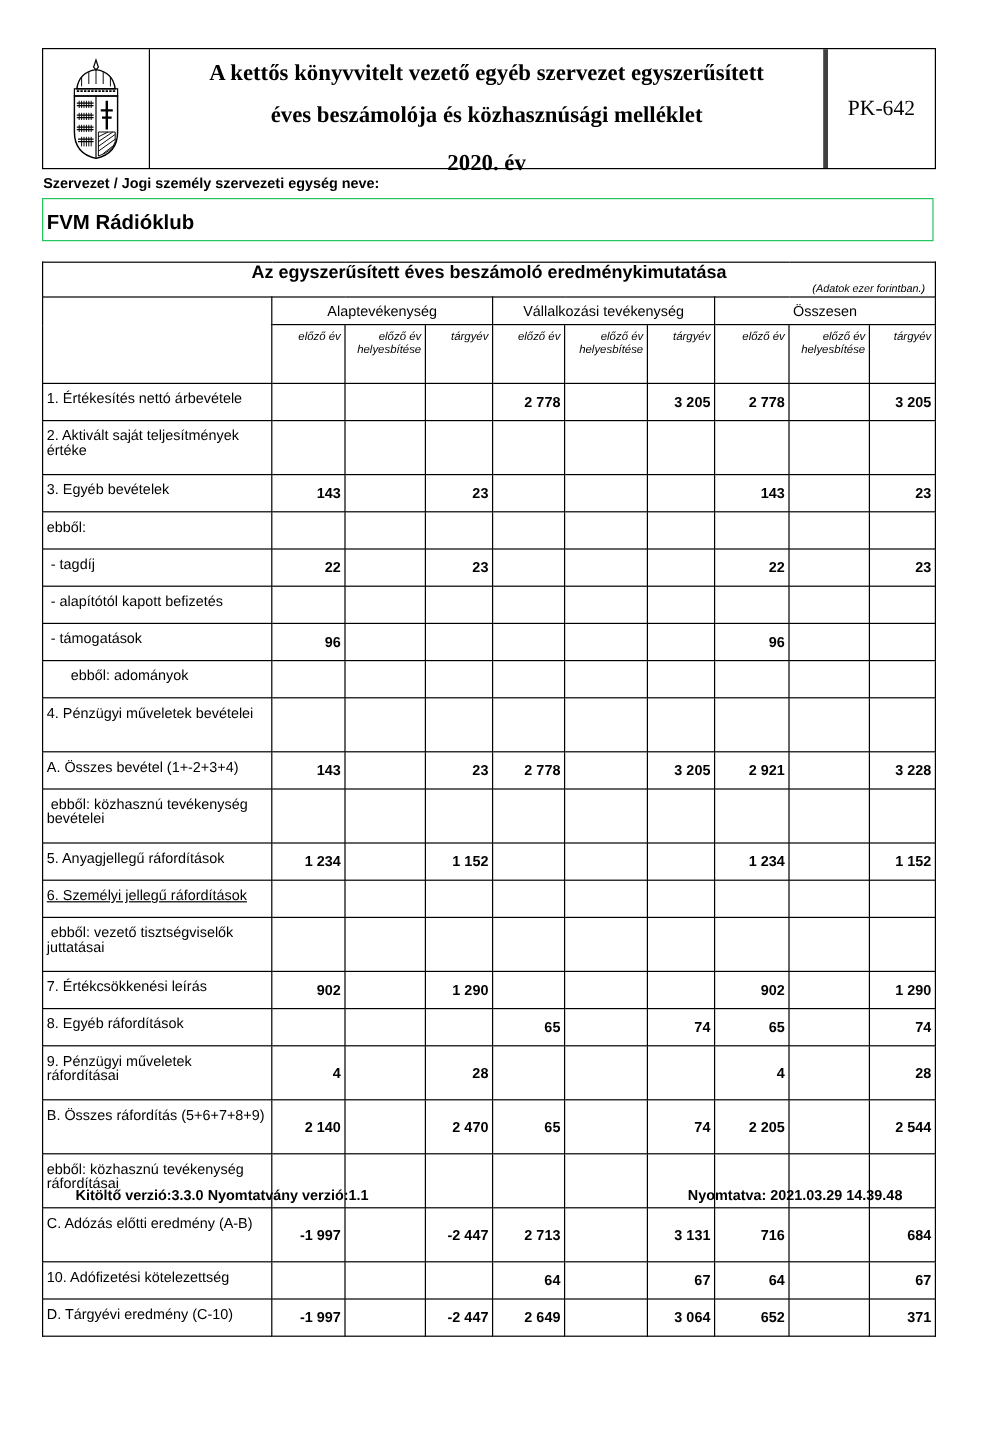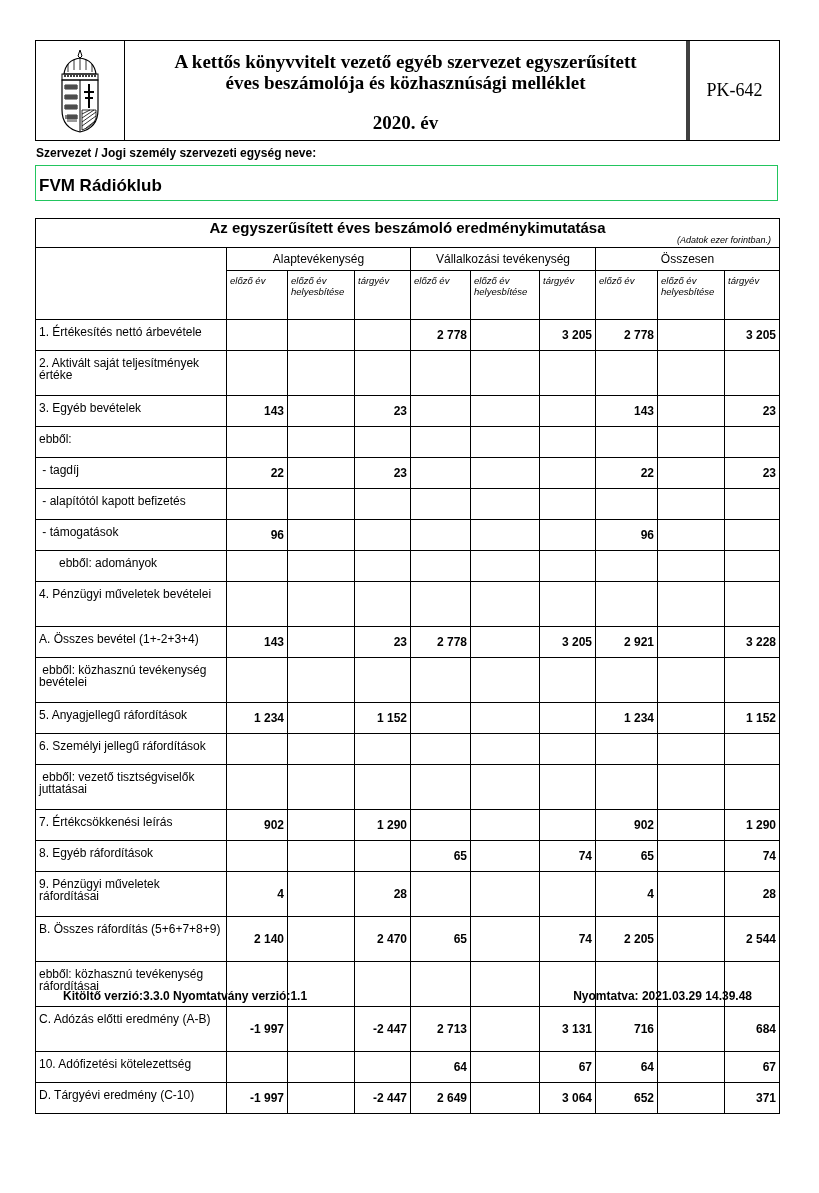--- a/index.html
+++ b/index.html
@@ -10,21 +10,21 @@
     .title-cell .t1 { font-size: 19px; line-height: 21px; margin-top: 10px; }
     .title-cell .t2 { font-size: 19px; margin-top: 19px; }
     .code-cell { width: 89px; display: flex; align-items: center; justify-content: center; font-family: "Liberation Serif", serif; font-size: 18px; }
     .org-label { position: absolute; left: 36px; top: 146px; font-size: 12px; font-weight: bold; }
     .org-box { position: absolute; left: 35px; top: 165px; width: 743px; height: 36px; border: 1px solid #22c55e; font-size: 17px; font-weight: bold; line-height: 40px; padding-left: 3px; box-sizing: border-box; }
     table.main { position: absolute; left: 35px; top: 218px; width: 744px; border-collapse: collapse; font-size: 12px; table-layout: fixed; }
     table.main td { border: 1px solid #000; padding: 0 3px; vertical-align: top; }
     .tbl-title { text-align: center; font-size: 15px; font-weight: bold; height: 28px; position: relative; }
     .tbl-title span.note { position: absolute; right: 8px; bottom: 2px; font-size: 9px; font-style: italic; font-weight: normal; }
     .grp { text-align: center; font-size: 12px; height: 22px; vertical-align: middle !important; }
-    .sub { text-align: left; font-style: italic; font-size: 9.5px; height: 44px; line-height: 11px; padding-top: 4px !important; }
+    .sub { text-align: right; font-style: italic; font-size: 9.5px; height: 44px; line-height: 11px; padding-top: 4px !important; }
     .label { font-size: 12px; line-height: 12px; padding-top: 6px !important; }
     .num { text-align: right; font-weight: bold; font-size: 12px; vertical-align: middle !important; }
     tr.h1 td { height: 24px; }
     tr.h2 td { height: 38px; }
     .footer-left { position: absolute; left: 50px; top: 989px; font-size: 12px; font-weight: bold; margin-left: 13px; }
     .footer-right { position: absolute; right: 67px; top: 989px; font-size: 12px; font-weight: bold; }
   </style>
 </head>
 <body>
 
@@ -40,21 +40,21 @@
       <line x1="26" y1="32" x2="26" y2="84" stroke="#000" stroke-width="1"></line>
       <path d="M10 38 h14 M10 40 h14 M10 48 h14 M10 50 h14 M10 58 h14 M10 60 h14 M11 68 h13 M11 70 h13" stroke="#000" stroke-width="1"></path>
       <path d="M12 36 v6 M14 36 v6 M16 36 v6 M18 36 v6 M20 36 v6 M22 36 v6 M12 46 v6 M14 46 v6 M16 46 v6 M18 46 v6 M20 46 v6 M22 46 v6 M12 56 v6 M14 56 v6 M16 56 v6 M18 56 v6 M20 56 v6 M22 56 v6 M14 66 v8 M16 66 v8 M18 66 v8 M20 66 v8 M22 66 v8" stroke="#000" stroke-width="0.8"></path>
       <path d="M35 36 v24 M30 44 h10 M31 50 h8" stroke="#000" stroke-width="2"></path>
       <path d="M28 62 L42 62 L42 70 Q40 78 28 82 Z" fill="none" stroke="#000" stroke-width="0.8"></path>
       <path d="M28 66 L36 62 M28 70 L40 62 M28 74 L42 64 M28 78 L42 68 M32 80 L41 73" stroke="#000" stroke-width="0.8"></path>
     </svg>
   </div>
   <div class="title-cell">
     <div class="t1">A kettős könyvvitelt vezető egyéb szervezet egyszerűsített</div>
-    <div class="t1" style="margin-top:0">éves beszámolója és közhasznúsági melléklet</div>
+    <div class="t1" style="margin-top:14px">éves beszámolója és közhasznúsági melléklet</div>
     <div class="t2">2020. év</div>
   </div>
   <div class="code-cell">PK-642</div>
 </div>
 
 <div class="org-label">Szervezet / Jogi személy szervezeti egység neve:</div>
 <div class="org-box">FVM Rádióklub</div>
 
 <table class="main">
   <colgroup>
@@ -231,21 +231,21 @@
         <td class="num"></td>
         <td class="num">1 152</td>
         <td class="num"></td>
         <td class="num"></td>
         <td class="num"></td>
         <td class="num">1 234</td>
         <td class="num"></td>
         <td class="num">1 152</td>
       </tr>
       <tr class="h1">
-        <td class="label" style="white-space: pre-wrap;">6. Személyi jellegű ráfordítások</td>
+        <td class="label" style="white-space: pre-wrap; text-decoration: underline;">6. Személyi jellegű ráfordítások</td>
         <td class="num"></td>
         <td class="num"></td>
         <td class="num"></td>
         <td class="num"></td>
         <td class="num"></td>
         <td class="num"></td>
         <td class="num"></td>
         <td class="num"></td>
         <td class="num"></td>
       </tr>

